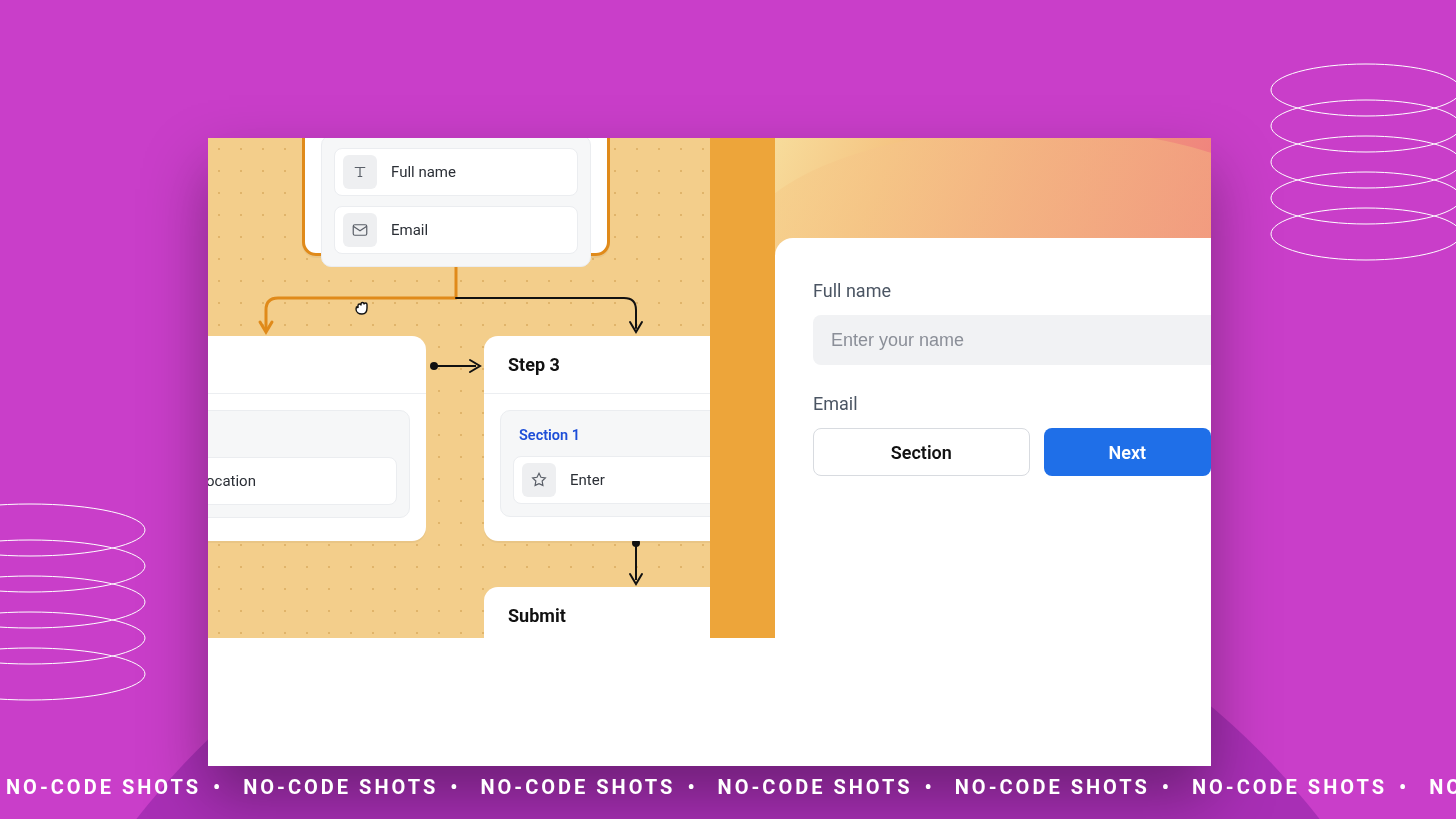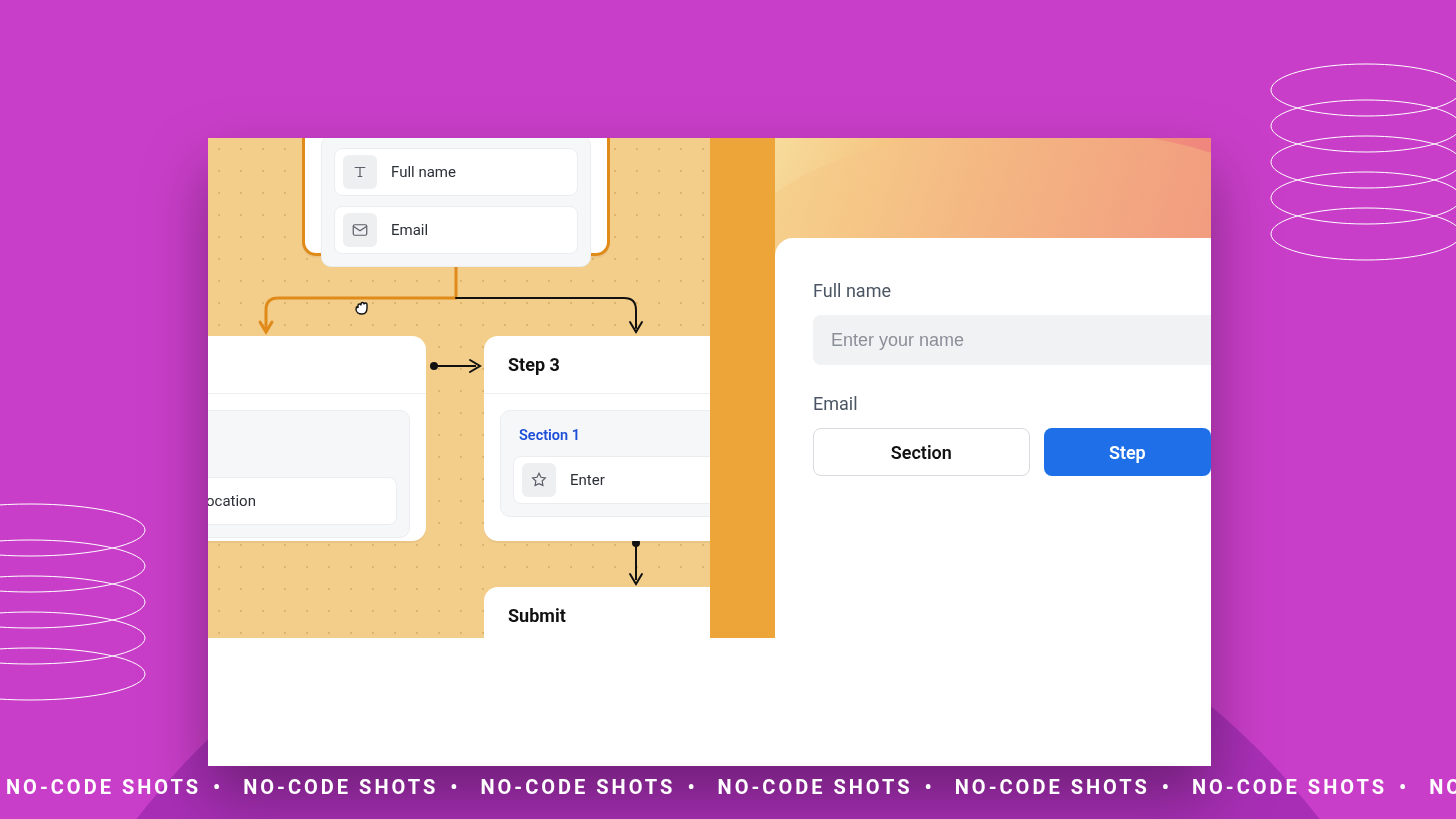--- a/index.html
+++ b/index.html
@@ -233,21 +233,21 @@
             </span>
             <span>Email</span>
           </div>
         </div>
       </div>
     </div>
 
     <div class="node left">
       <div class="node-header"></div>
       <div class="node-body">
-        <div class="section" style="padding-top:66px;">
+        <div class="section" style="padding-top:46px;">
           <div class="field">
             <span>ocation</span>
           </div>
         </div>
       </div>
     </div>
 
     <div class="node right">
       <div class="node-header">Step 3</div>
       <div class="node-body">
@@ -277,21 +277,21 @@
   <div class="right-band"></div>
 
   <div class="right-pane">
     <div class="gradient-hero"></div>
     <div class="form-surface">
       <div class="form-label">Full name</div>
       <input class="form-input" placeholder="Enter your name" style="">
       <div class="form-label">Email</div>
       <div class="btn-row">
         <div class="btn prev">Section</div>
-        <div class="btn next">Step</div>
+        <div class="btn next">Next</div>
       </div>
     </div>
   </div>
 
 </div>
 
 <div class="marquee">
   <span>NO-CODE SHOTS</span><span class="dot">•</span>
   <span>NO-CODE SHOTS</span><span class="dot">•</span>
   <span>NO-CODE SHOTS</span><span class="dot">•</span>

